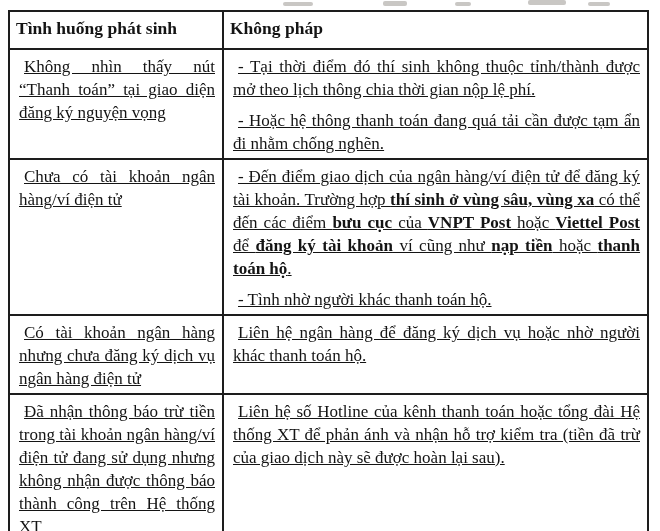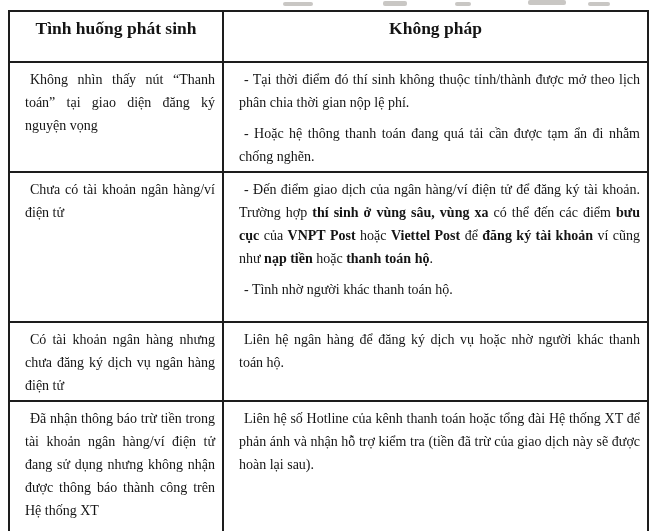--- a/index.html
+++ b/index.html
@@ -38,27 +38,28 @@
   }
   col.col-situation { width: 214px; }
   th, td {
     border: 2px solid #1d1d1d;
     vertical-align: top;
     box-sizing: border-box;
   }
   th {
     font-size: 17.5px;
     font-weight: bold;
-    text-align: center;
-    padding: 5px 6px 21px 6px;
+    text-align: left;
+    padding: 5px 6px 8px 6px;
     line-height: 23px;
   }
   td {
-    font-size: 14px;
-    padding: 5px 7px 3px 15px;
+    font-size: 17px;
+    padding: 5px 7px 3px 9px;
+    text-decoration: underline;
   }
   tr.r1 td { height: 108px; }
   tr.r2 td { height: 150px; margin-top: 21px; }
   tr.r3 td { height: 62px; margin-top: 32px; }
   tr.r4 td { height: 136px; }
   .para {
     margin: 0 0 8px 0;
     text-align: justify;
     text-indent: 5px;
     line-height: 23px;
@@ -87,21 +88,21 @@
       <th>Tình huống phát sinh</th>
       <th>Không pháp</th>
     </tr>
   </thead>
   <tbody>
     <tr class="r1">
       <td>
           <p class="para"><span>Không nhìn thấy nút “Thanh toán” tại giao diện đăng ký nguyện vọng</span></p>
         </td>
       <td>
-          <p class="para"><span>- Tại thời điểm đó thí sinh không thuộc tỉnh/thành được mở theo lịch phân chia thời gian nộp lệ phí.</span></p>
+          <p class="para"><span>- Tại thời điểm đó thí sinh không thuộc tỉnh/thành được mở theo lịch thông chia thời gian nộp lệ phí.</span></p>
           <p class="para"><span>- Hoặc hệ thông thanh toán đang quá tải cần được tạm ẩn đi nhằm chống nghẽn.</span></p>
         </td>
     </tr>
     <tr class="r2">
       <td>
           <p class="para"><span>Chưa có tài khoản ngân hàng/ví điện tử</span></p>
         </td>
       <td>
           <p class="para"><span>- Đến điểm giao dịch của ngân hàng/ví điện tử để đăng ký tài khoản. Trường hợp </span><b>thí sinh ở vùng sâu, vùng xa</b><span> có thể đến các điểm </span><b>bưu cục</b><span> của </span><b>VNPT Post</b><span> hoặc </span><b>Viettel Post</b><span> để </span><b>đăng ký tài khoản</b><span> ví cũng như </span><b>nạp tiền</b><span> hoặc </span><b>thanh toán hộ</b><span>.</span></p>
           <p class="para"><span>- Tình nhờ người khác thanh toán hộ.</span></p>

